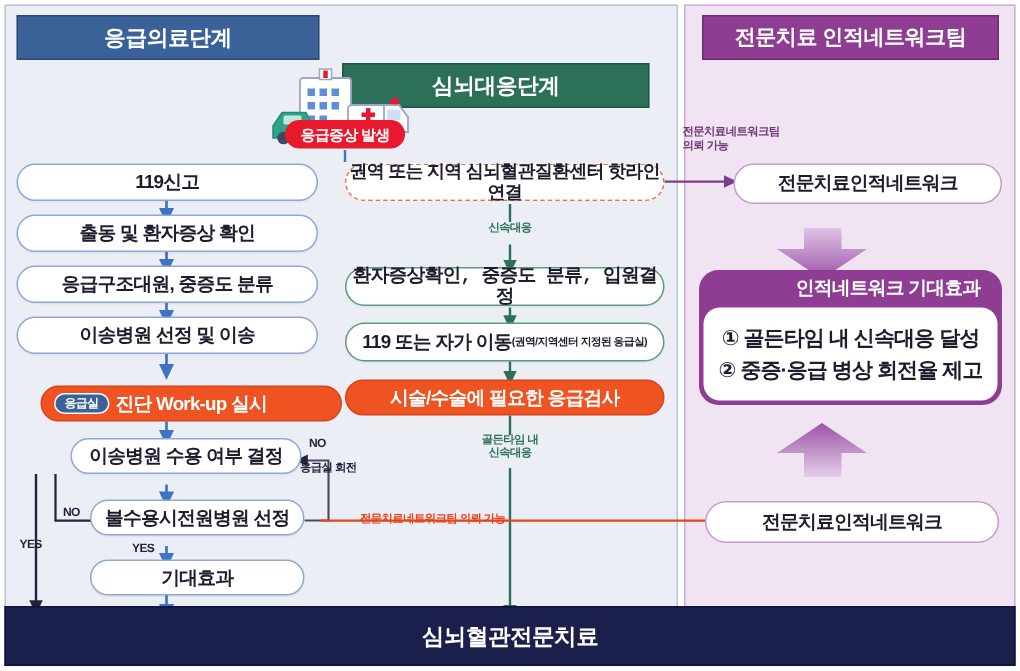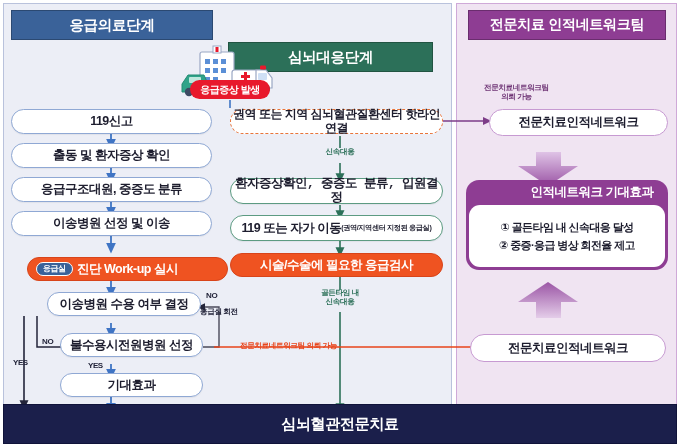--- a/index.html
+++ b/index.html
@@ -181,21 +181,21 @@
   }
   .effect-body {
     position: absolute;
     left: 3px; top: 25px;
     width: 196px; height: 62px;
     background: #ffffff;
     border-radius: 11px;
     display: flex; flex-direction: column;
     align-items: center; justify-content: center;
     gap: 3px;
-    color: #1d1d2e; font-size: 11px; font-weight: bold;
+    color: #1d1d2e; font-size: 14px; font-weight: bold;
     letter-spacing: -0.6px;
   }
 
   svg.overlay {
     position: absolute; left: 0; top: 0;
     width: 680px; height: 447px;
     pointer-events: none;
   }
 </style>
 </head>
@@ -332,21 +332,21 @@
 
   <div class="node node-green" style="left:230px; top:178px; width:213px; height:26px;font-family:Liberation Mono, monospace;">환자증상확인, 중증도 분류, 입원결정</div>
 
   <div class="node node-green" style="left:230px; top:215px; width:213px; height:26px;">
     <span>119 또는 자가 이동</span>
     <span class="sub">(권역/지역센터 지정된 응급실)</span>
   </div>
 
   <div class="node node-orange" style="left:230px; top:253px; width:213px; height:24px;">시술/수술에 필요한 응급검사</div>
 
-  <div class="conn-label cl-purple" style="left:484px; top:83px; text-align:center; white-space:pre-line;">전문치료네트워크팀
+  <div class="conn-label cl-purple" style="left:455px; top:83px; text-align:left; white-space:pre-line;">전문치료네트워크팀
 의뢰 가능</div>
 
   <div class="node node-purple-out" style="left:489px; top:109px; width:179px; height:27px;">전문치료인적네트워크</div>
 
   <div class="effect-box">
     <div class="effect-title">인적네트워크 기대효과</div>
     <div class="effect-body">
       <div>① 골든타임 내 신속대응 달성</div>
       <div>② 중증·응급 병상 회전율 제고</div>
     </div>

